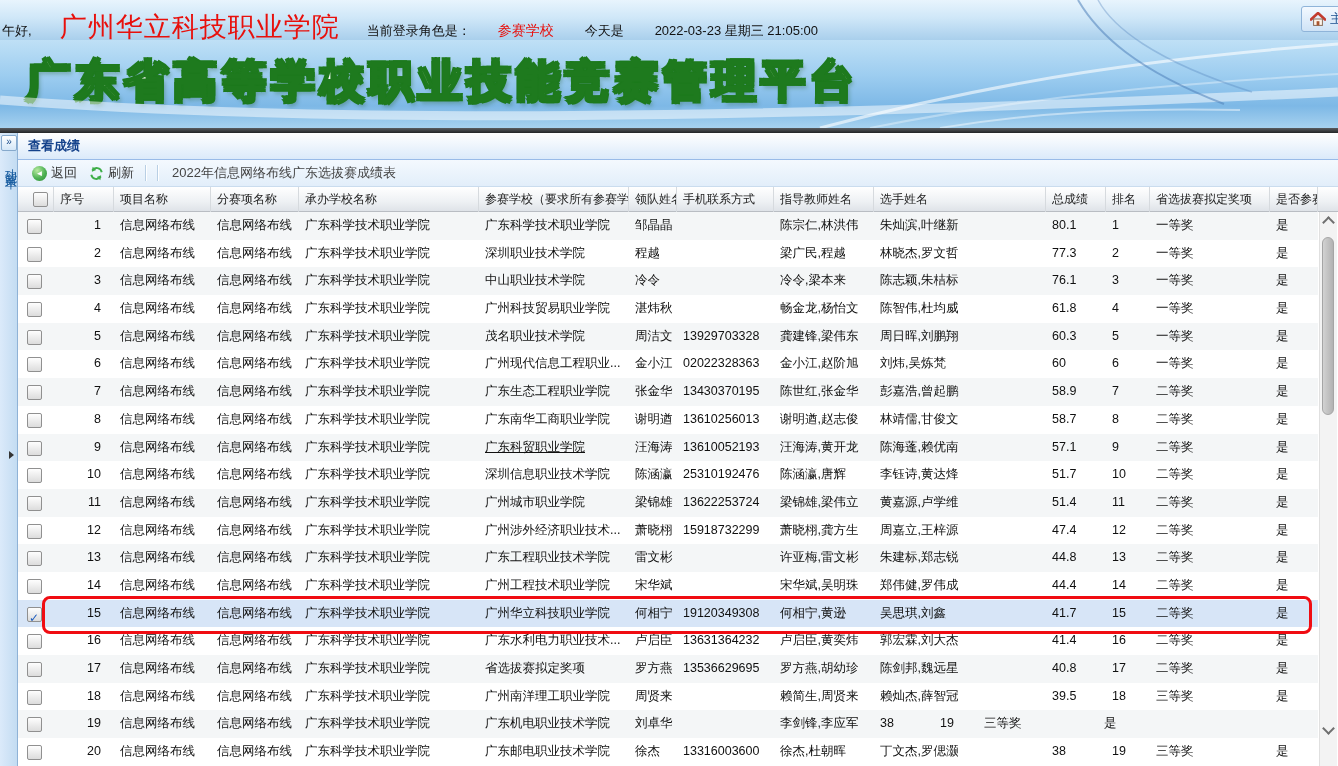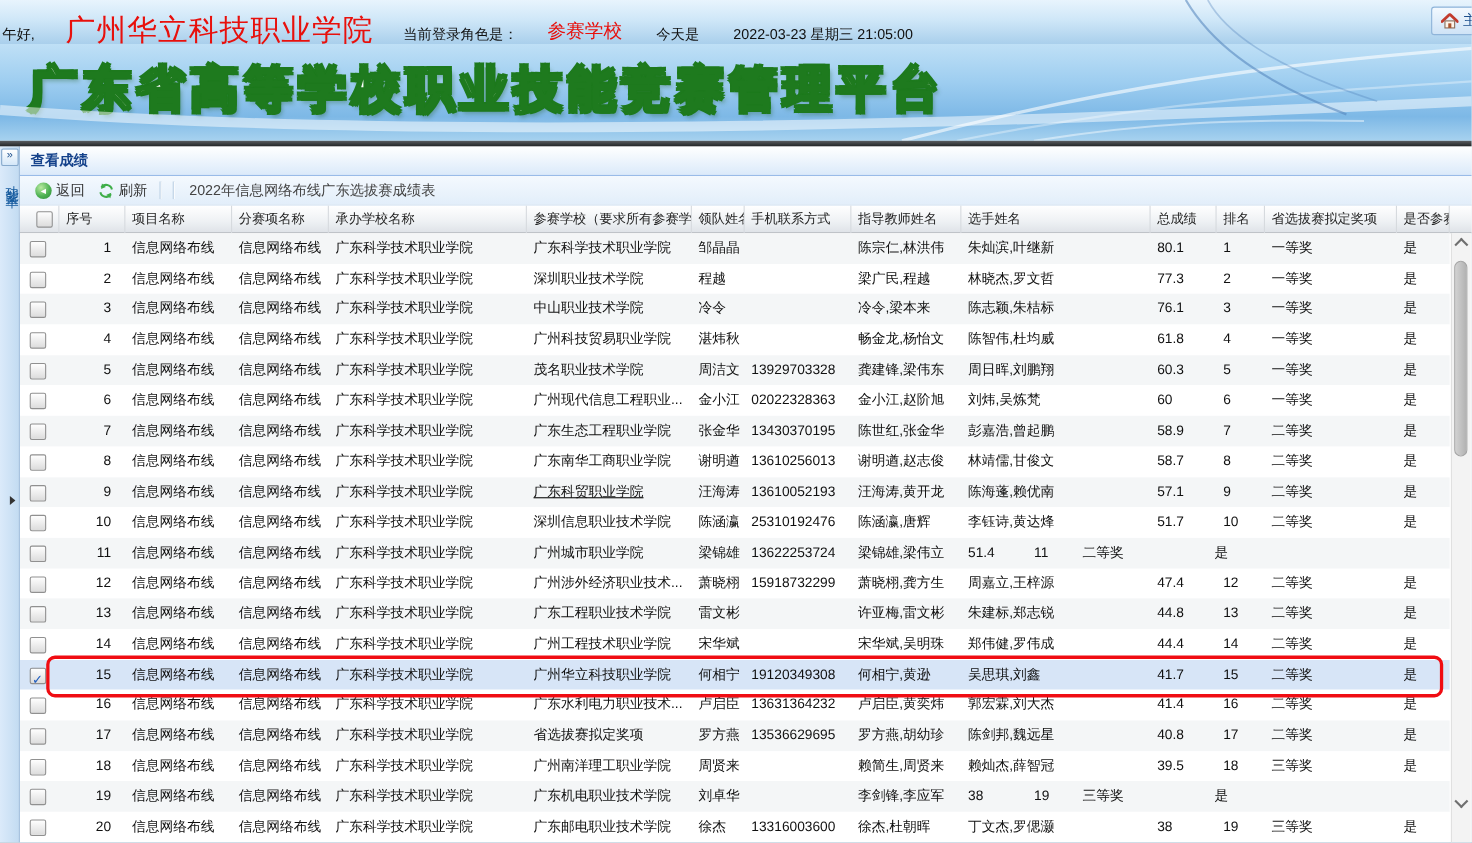--- a/index.html
+++ b/index.html
@@ -6,21 +6,21 @@
   .screen{position:relative;width:1338px;height:766px;overflow:hidden;
     font-family:"Liberation Sans","DejaVu Sans",sans-serif;background:#fff;}
 
   
   .topbar{position:absolute;left:0;top:0;width:1338px;height:40px;
     background:linear-gradient(180deg,#e8f4fd 0%,#cfe7f8 45%,#a9cfec 100%);z-index:2;}
   .topbar-inner{position:absolute;left:2px;top:0;height:40px;display:flex;align-items:flex-end;padding-bottom:6px;white-space:nowrap;gap:25px;}
   .greet{font-size:13px;color:#111;margin-right:1px;}
   .school-big{font-family:"Liberation Serif","DejaVu Serif",serif;font-size:27px;line-height:26px;color:#e8100c;letter-spacing:1px;margin:0 2px;}
   .role-label{font-size:13px;color:#111;}
-  .role-value{font-size:17px;color:#e8100c;margin:16px 6px 0 2px;}
+  .role-value{font-size:14px;color:#e8100c;margin:16px 6px 0 2px;}
   .today{font-size:13px;color:#111;}
   .home-btn{position:absolute;right:-14px;top:6px;height:24px;display:flex;align-items:center;gap:4px;
     padding:0 8px;background:linear-gradient(180deg,#f3f9ff,#cfe3f6);border:1px solid #8fb4d9;border-radius:3px;
     font-size:13px;color:#1c4f8d;z-index:3;}
 
   .banner{position:absolute;left:0;top:40px;width:1338px;height:88px;
     background:linear-gradient(180deg,#bfe0f6 0%,#9dcdf0 40%,#7db8e6 75%,#a7d2ef 100%);overflow:hidden;z-index:1;}
   .banner-title{position:absolute;left:26px;top:12px;font-size:44px;font-weight:bold;letter-spacing:5px;
     color:#ffffff;-webkit-text-stroke:2px #1e7a1e;
     text-shadow:0 0 2px #1e7a1e,2px 2px 0 #1e7a1e,-2px 2px 0 #1e7a1e,2px -2px 0 #1e7a1e,-2px -2px 0 #1e7a1e,3px 4px 4px rgba(20,80,20,.35);}
@@ -353,20 +353,21 @@
                 <div class="cbox"></div>
               </div>
               <div class="cell r" style="width: 60px;">11</div>
               <div class="cell" style="width: 97px;">信息网络布线</div>
               <div class="cell" style="width: 88px;">信息网络布线</div>
               <div class="cell" style="width: 180px;">广东科学技术职业学院</div>
               <div class="cell" style="width: 150px;">广州城市职业学院</div>
               <div class="cell" style="width: 48px;">梁锦雄</div>
               <div class="cell" style="width: 97px;">13622253724</div>
               <div class="cell" style="width: 100px;">梁锦雄,梁伟立</div>
+              <div class="cell" style="width: 172px;">黄嘉源,卢学维</div>
               <div class="cell" style="width: 60px;">51.4</div>
               <div class="cell" style="width: 44px;">11</div>
               <div class="cell" style="width: 120px;">二等奖</div>
               <div class="cell" style="width: 48px;">是</div>
             </div>
             <div class="row even">
               <div class="cell" style="width: 36px; padding: 0px;">
                 <div class="cbox"></div>
               </div>
               <div class="cell r" style="width: 60px;">12</div>

